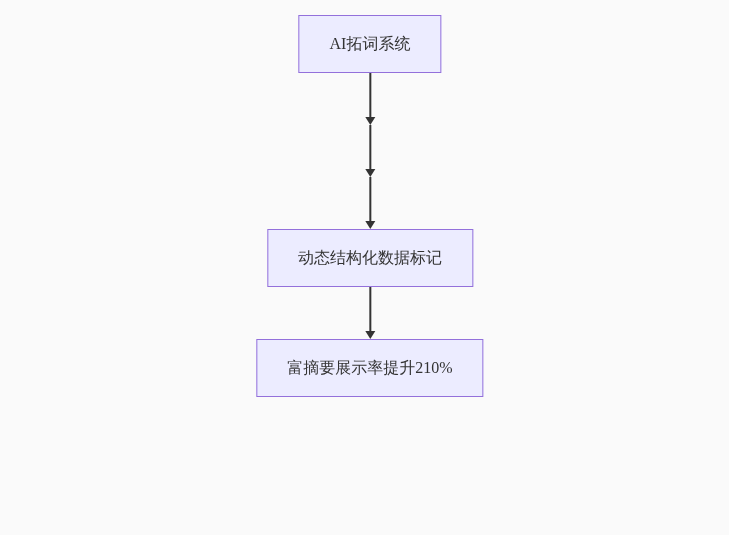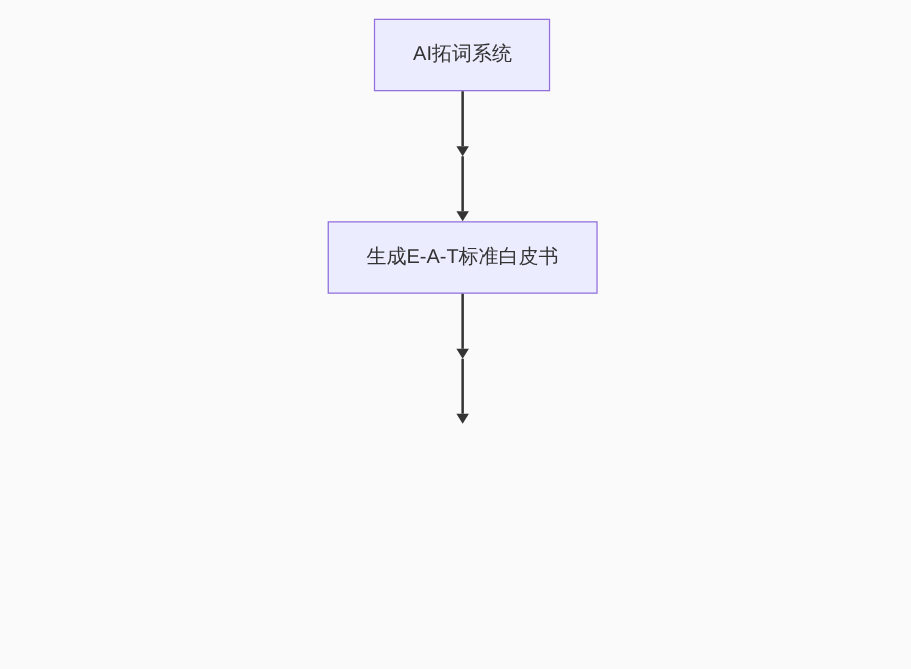--- a/index.html
+++ b/index.html
@@ -10,20 +10,21 @@
     width: 729px;
     height: 535px;
     background: #fafafa;
     font-family: "Liberation Sans", "DejaVu Sans", sans-serif;
     overflow: hidden;
   }
   .canvas {
     position: relative;
     width: 729px;
     height: 535px;
+    font-family: Liberation Serif, serif;
   }
   .flow {
     position: absolute;
     left: 370px;
     top: 15px;
     transform: translateX(-50%);
     display: flex;
     flex-direction: column;
     align-items: center;
   }
@@ -75,30 +76,33 @@
       <div class="edge-line"></div>
       <div class="edge-head"></div>
     </div>
 
 
     <div class="edge">
       <div class="edge-line"></div>
       <div class="edge-head"></div>
     </div>
 
+
+    <div class="edge">
+      <div class="edge-line"></div>
+      <div class="edge-head"></div>
+    </div>
+
     <div class="node">
-      <span>生成E-A-T标准白皮书</span>
+      <span>动态结构化数据标记</span>
     </div>
 
     <div class="edge">
       <div class="edge-line"></div>
       <div class="edge-head"></div>
     </div>
 
-
-    <div class="edge">
-      <div class="edge-line"></div>
-      <div class="edge-head"></div>
+    <div class="node">
+      <span>富摘要展示率提升210%</span>
     </div>
-
 
   </div>
 </div>
 
 </body></html>

